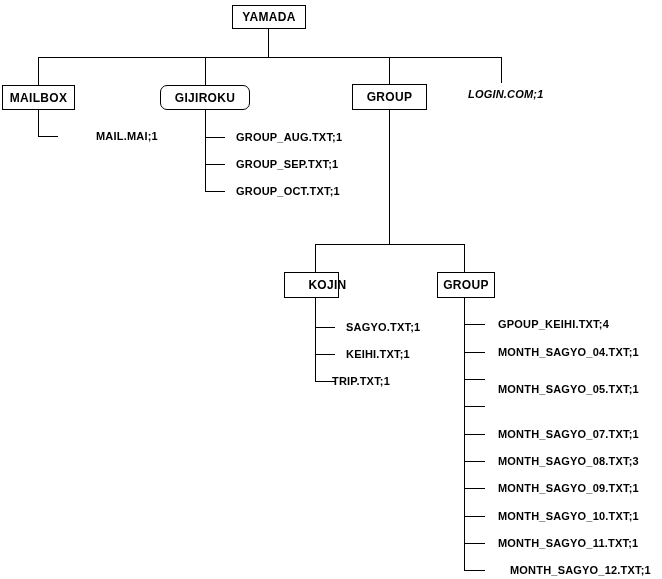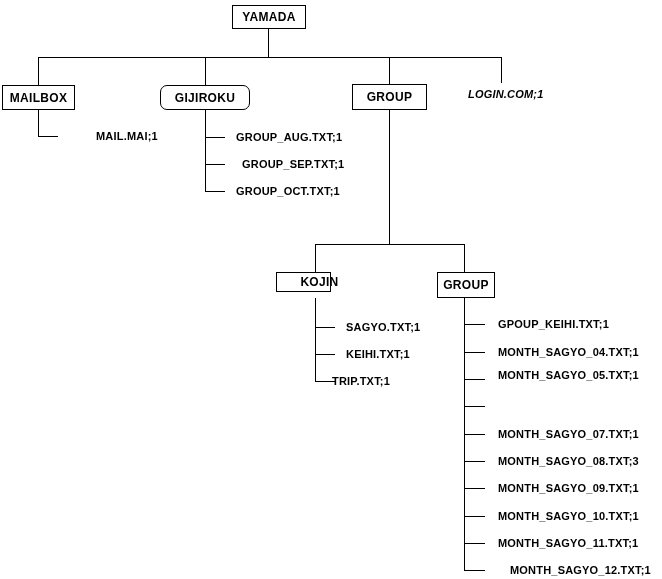--- a/index.html
+++ b/index.html
@@ -65,21 +65,21 @@
   </div>
 
   <div class="box" style="left:160px;top:85px;width:90px;height:25px;border-radius:7px;">
     <span>GIJIROKU</span>
   </div>
 
   <div class="box" style="left:352px;top:84px;width:75px;height:26px;">
     <span>GROUP</span>
   </div>
 
-  <div class="box" style="left:276px;top:272px;width:55px;height:20px;padding-left:32px;">
+  <div class="box" style="left:284px;top:272px;width:55px;height:26px;padding-left:32px;">
     <span>KOJIN</span>
   </div>
 
   <div class="box" style="left:437px;top:272px;width:58px;height:26px;">
     <span>GROUP</span>
   </div>
 
   <div class="vline" style="left:268px;top:29px;height:28px;"></div>
   <div class="hline" style="left:38px;top:57px;width:464px;"></div>
   <div class="vline" style="left:38px;top:57px;height:28px;"></div>
@@ -89,21 +89,21 @@
 
   <div class="vline" style="left:38px;top:110px;height:26px;"></div>
   <div class="hline" style="left:38px;top:136px;width:20px;"></div>
   <div class="file" style="left:75px;top:130px;margin-left:21px;">MAIL.MAI;1</div>
 
   <div class="vline" style="left:205px;top:110px;height:81px;"></div>
   <div class="hline" style="left:205px;top:137px;width:20px;"></div>
   <div class="hline" style="left:205px;top:164px;width:20px;"></div>
   <div class="hline" style="left:205px;top:191px;width:20px;"></div>
   <div class="file" style="left:236px;top:131px;">GROUP_AUG.TXT;1</div>
-  <div class="file" style="left:242px;top:158px;">GROUP_SEP.TXT;1</div>
+  <div class="file" style="left:236px;top:158px;">GROUP_SEP.TXT;1</div>
   <div class="file" style="left:236px;top:185px;">GROUP_OCT.TXT;1</div>
 
   <div class="file" style="left:468px;top:88px;font-style:italic;">LOGIN.COM;1</div>
 
   <div class="vline" style="left:389px;top:110px;height:134px;"></div>
   <div class="hline" style="left:315px;top:244px;width:150px;"></div>
   <div class="vline" style="left:315px;top:244px;height:28px;"></div>
   <div class="vline" style="left:464px;top:244px;height:28px;"></div>
 
   <div class="vline" style="left:315px;top:298px;height:84px;"></div>
@@ -118,23 +118,23 @@
   <div class="hline" style="left:464px;top:324px;width:21px;"></div>
   <div class="hline" style="left:464px;top:352px;width:21px;"></div>
   <div class="hline" style="left:464px;top:379px;width:21px;"></div>
   <div class="hline" style="left:464px;top:406px;width:21px;"></div>
   <div class="hline" style="left:464px;top:434px;width:21px;"></div>
   <div class="hline" style="left:464px;top:461px;width:21px;"></div>
   <div class="hline" style="left:464px;top:488px;width:21px;"></div>
   <div class="hline" style="left:464px;top:516px;width:21px;"></div>
   <div class="hline" style="left:464px;top:543px;width:21px;"></div>
   <div class="hline" style="left:464px;top:570px;width:21px;"></div>
-  <div class="file" style="left:498px;top:318px;">GPOUP_KEIHI.TXT;1</div>
+  <div class="file" style="left:498px;top:318px;">GPOUP_KEIHI.TXT;4</div>
   <div class="file" style="left:498px;top:346px;">MONTH_SAGYO_04.TXT;1</div>
-  <div class="file" style="left:498px;top:369px;">MONTH_SAGYO_05.TXT;1</div>
+  <div class="file" style="left:498px;top:383px;">MONTH_SAGYO_05.TXT;1</div>
   <div class="file" style="left:498px;top:428px;">MONTH_SAGYO_07.TXT;1</div>
   <div class="file" style="left:498px;top:455px;">MONTH_SAGYO_08.TXT;3</div>
   <div class="file" style="left:498px;top:482px;">MONTH_SAGYO_09.TXT;1</div>
   <div class="file" style="left:498px;top:510px;">MONTH_SAGYO_10.TXT;1</div>
   <div class="file" style="left:498px;top:537px;">MONTH_SAGYO_11.TXT;1</div>
   <div class="file" style="left:498px;top:564px;padding-left:12px;">MONTH_SAGYO_12.TXT;1</div>
 
 </div>
 
 </body></html>

